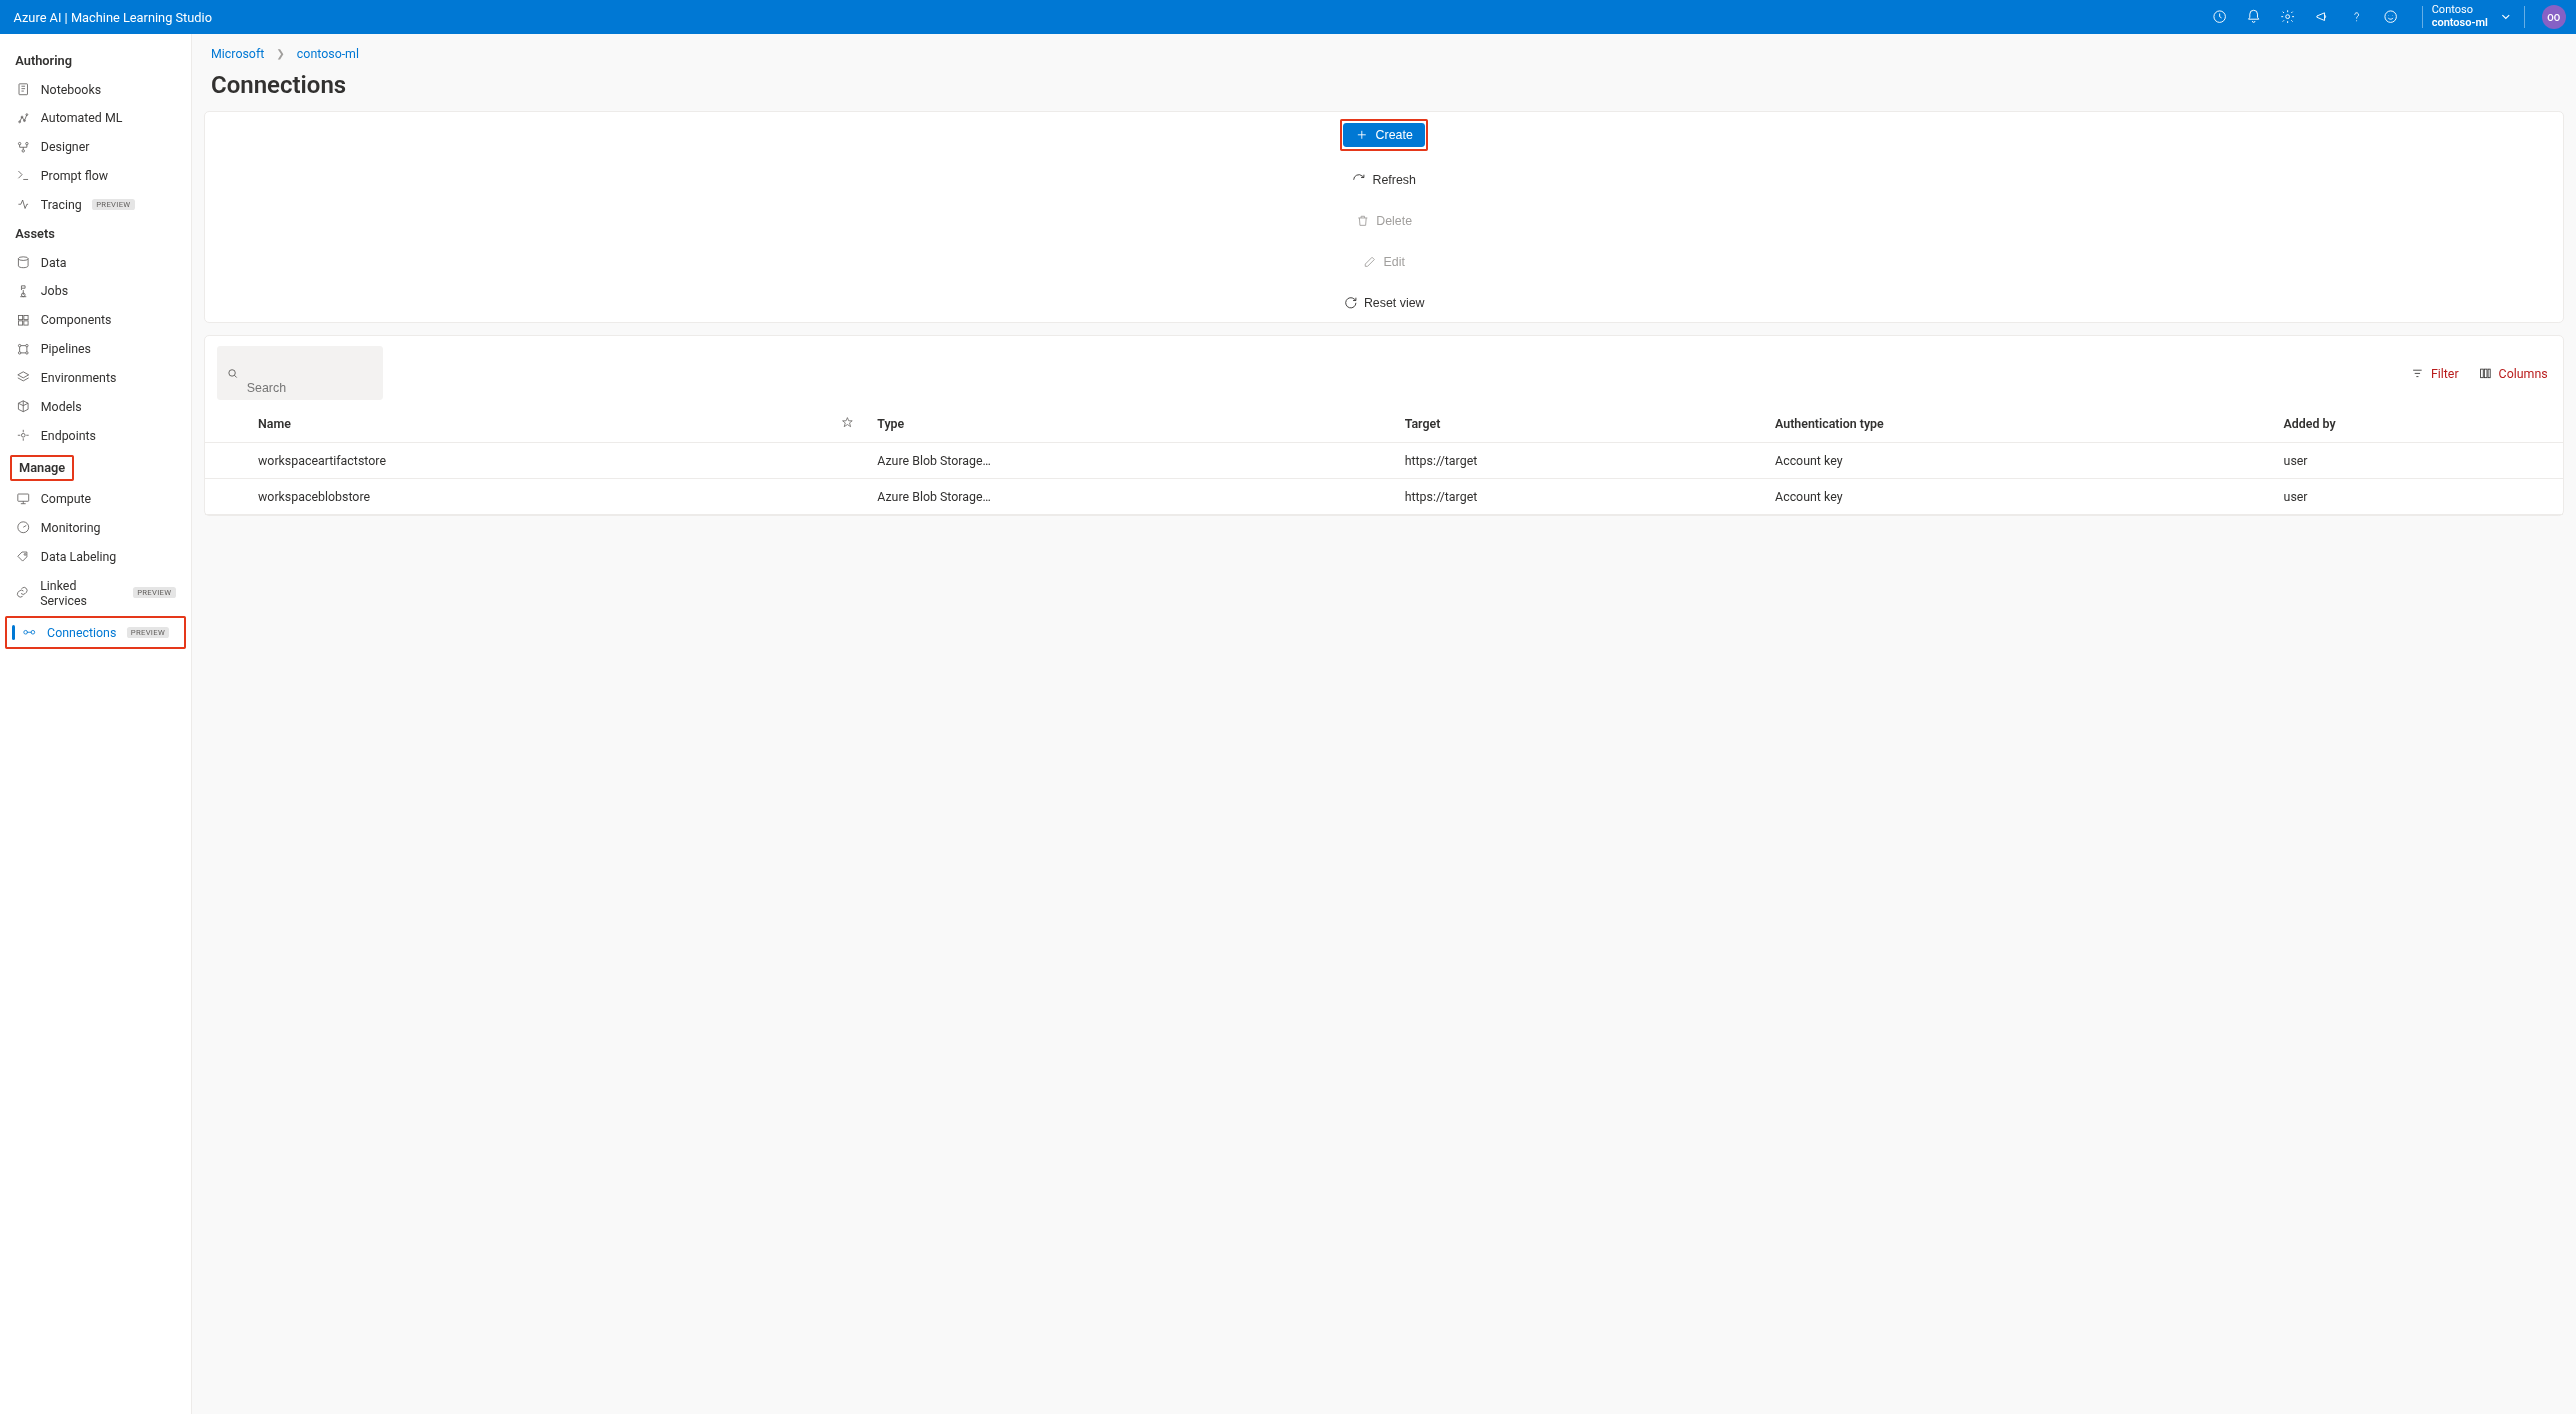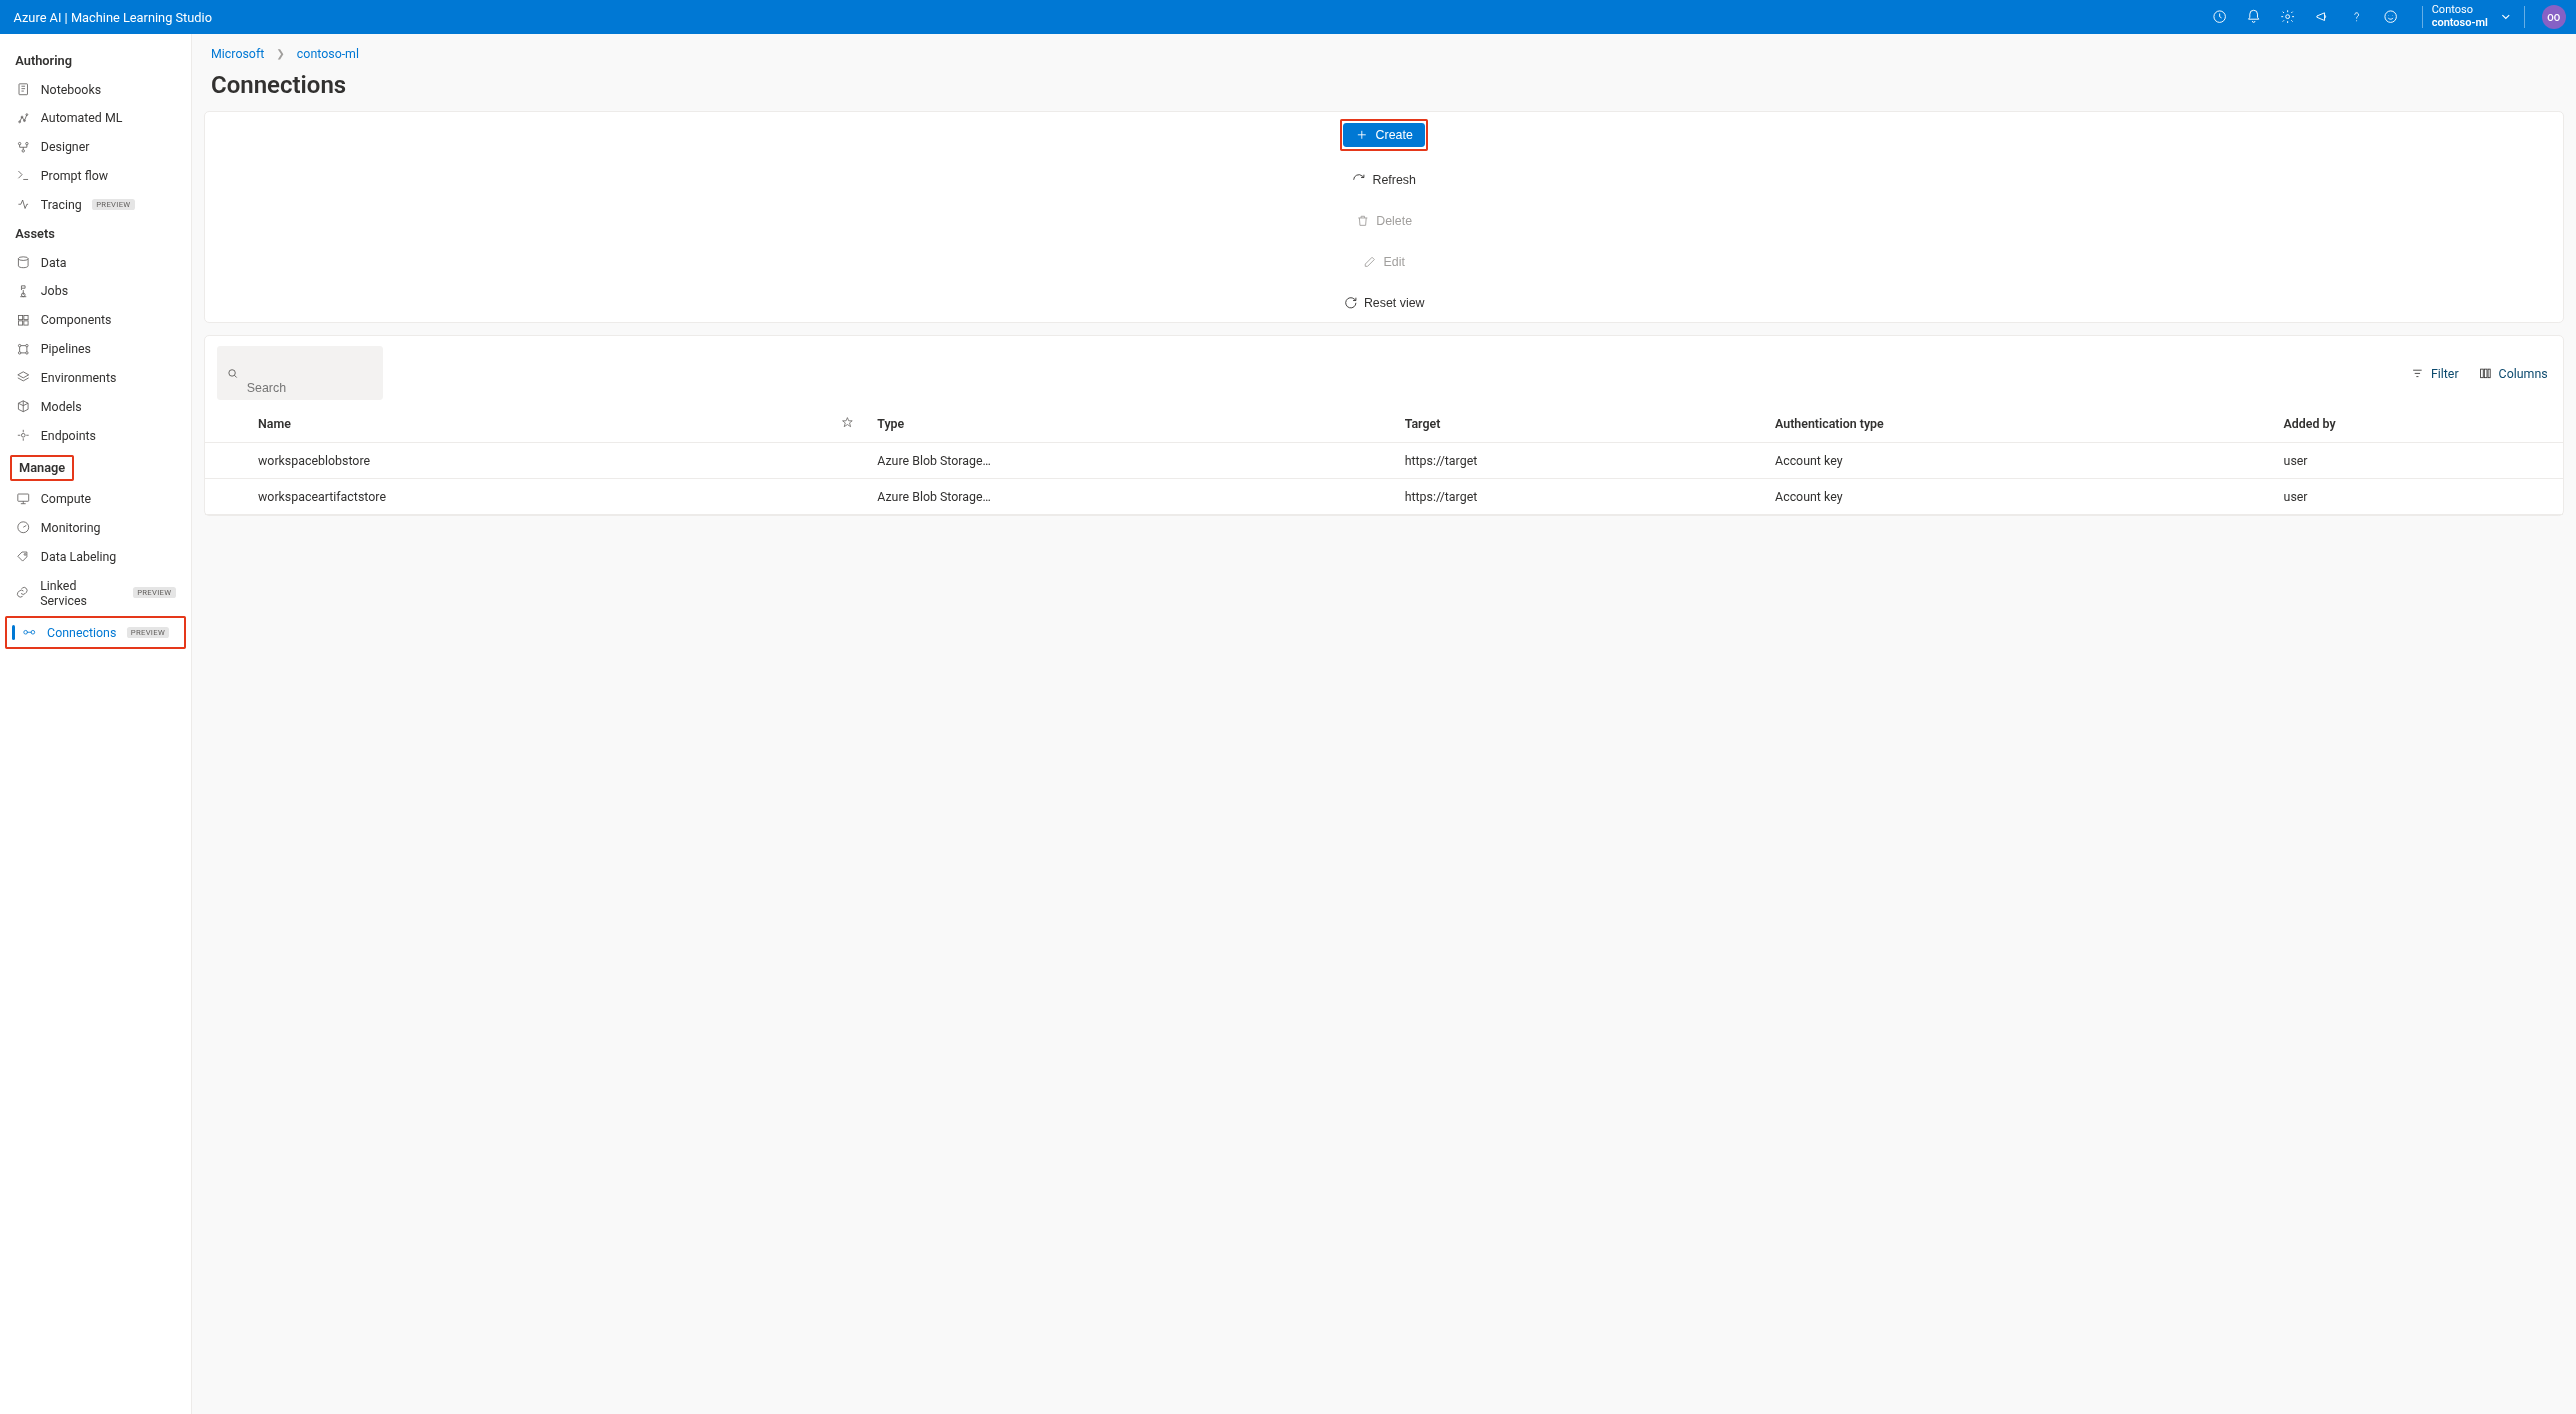--- a/index.html
+++ b/index.html
@@ -131,21 +131,21 @@
     display:flex; align-items:center; gap:8.5px;
     background:#f3f2f1; border-radius:3.4px;
     padding:5.1px 10.2px; width: 166px;
   }
   .search-box input {
     border:none; background:transparent; outline:none; font-size:12.4px; width:100%;
     color:#000000;
     margin-top:30px;
   }
   .panel-topbar-spacer{flex:1;}
-  .panel-action { display:inline-flex; align-items:center; gap:6.8px; font-size:12.4px; color:#0c4a6e; cursor:pointer; margin-left:20.4px;}
+  .panel-action { display:inline-flex; align-items:center; gap:6.8px; font-size:12.4px; color:#b91c1c; cursor:pointer; margin-left:20.4px;}
   .panel-action svg{stroke:#323130;fill:none;stroke-width:1.6;}
   table.connections {
     width:100%;
     border-collapse: collapse;
     font-size:12.4px;
   }
   table.connections th {
     text-align:left; font-weight:600; padding:10.2px 12px;
     border-bottom:0.9px solid #edebe9;
   }
@@ -456,30 +456,30 @@
                   </svg></span></th>
             <th>Type</th>
             <th>Target</th>
             <th>Authentication type</th>
             <th>Added by</th>
           </tr>
         </thead>
         <tbody id="table-body">
             <tr>
               <td class="col-check"></td>
-              <td>workspaceblobstore</td>
+              <td>workspaceartifactstore</td>
               <td class="col-star"></td>
               <td>Azure Blob Storage…</td>
               <td>https://target</td>
               <td>Account key</td>
               <td>user</td>
             </tr>
             <tr>
               <td class="col-check"></td>
-              <td>workspaceartifactstore</td>
+              <td>workspaceblobstore</td>
               <td class="col-star"></td>
               <td>Azure Blob Storage…</td>
               <td>https://target</td>
               <td>Account key</td>
               <td>user</td>
             </tr>
           </tbody>
       </table>
     </div>
   </main>

